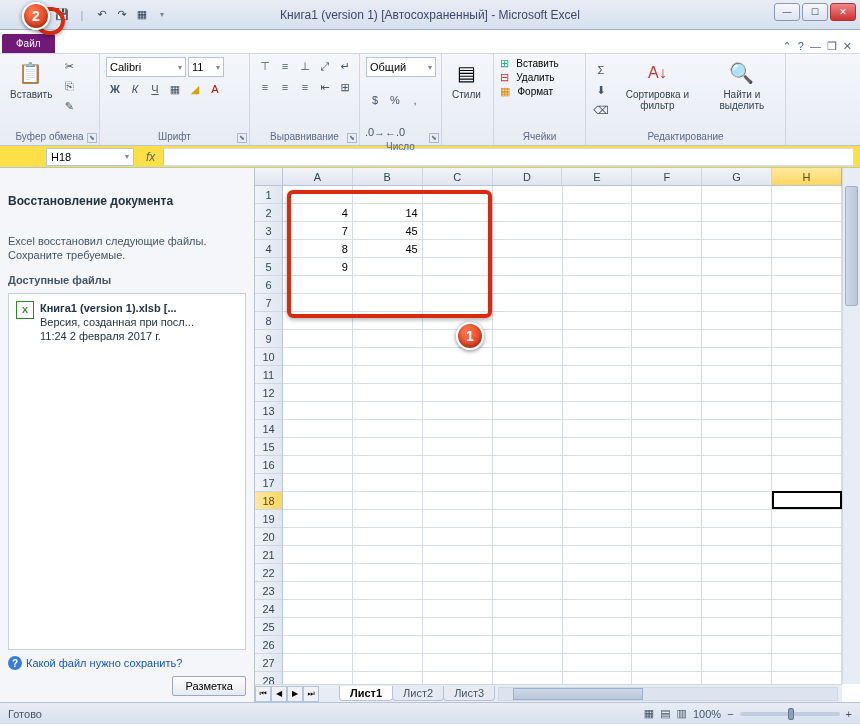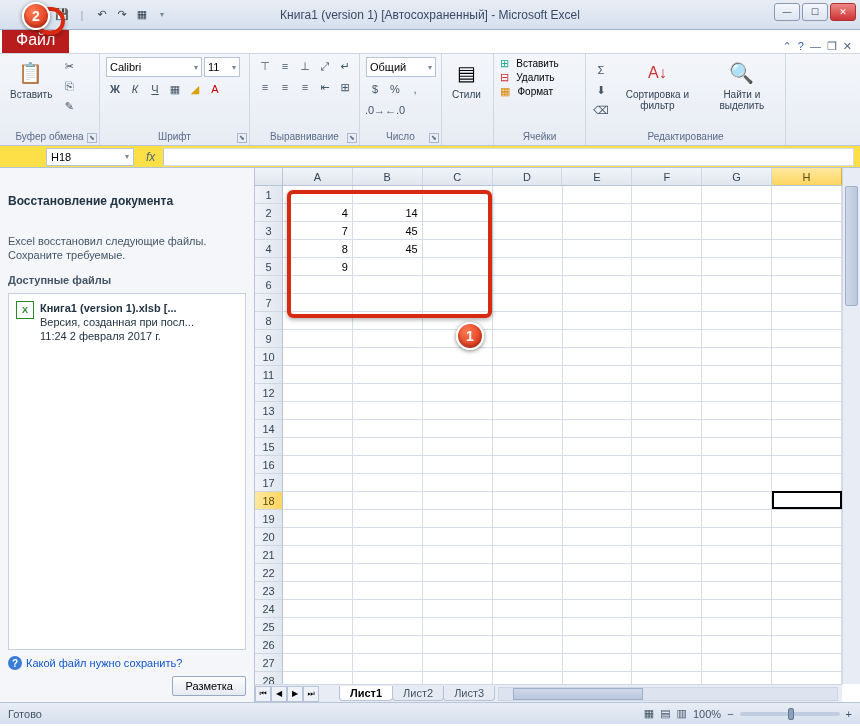--- a/index.html
+++ b/index.html
@@ -9,21 +9,21 @@
 .titlebar { height: 30px; background: linear-gradient(#e8edf5,#d6e0ee); border-bottom: 1px solid #a0b0c8; display: flex; align-items: center; position: relative; }
 .qat { display: flex; align-items: center; gap: 4px; padding-left: 34px; position: relative; }
 .qat .icon { width: 16px; height: 16px; display: flex; align-items: center; justify-content: center; color: #345; }
 .title-text { position: absolute; left: 50%; transform: translateX(-50%); color: #3a4a66; font-size: 12px; }
 .win-controls { position: absolute; right: 4px; top: 3px; display: flex; gap: 2px; }
 .win-btn { width: 26px; height: 18px; border: 1px solid #8a9ab5; border-radius: 3px; background: linear-gradient(#f5f7fb,#dde5f0); display: flex; align-items: center; justify-content: center; font-size: 9px; color: #345; }
 .win-btn.close { background: linear-gradient(#e88,#c33); color: #fff; border-color: #a33; }
 
 
 .ribbon-tabs { height: 24px; background: #fff; border-bottom: 1px solid #cfd7e3; display: flex; align-items: flex-end; padding-left: 2px; gap: 0; }
-.file-tab { background: #b91c1c; color: #fff; padding: 4px 14px; font-size: 16px; border-radius: 2px 2px 0 0; cursor: pointer; }
+.file-tab { background: #701a75; color: #fff; padding: 4px 14px; font-size: 10px; border-radius: 2px 2px 0 0; cursor: pointer; }
 .rtab { padding: 4px 8px; font-size: 12px; color: #345; cursor: pointer; position: relative; }
 .rtab.active { background: #f4f6fa; border: 1px solid #cfd7e3; border-bottom: 1px solid #f4f6fa; border-radius: 2px 2px 0 0; margin-bottom: -1px; }
 .ribbon-right { margin-left: auto; display: flex; gap: 6px; padding-right: 8px; color: #568; font-size: 11px; }
 .ribbon-right span { cursor: pointer; }
 
 
 .ribbon { height: 92px; background: linear-gradient(#f4f6fa,#e7ecf4); border-bottom: 1px solid #b7c3d6; display: flex; }
 .group { border-right: 1px solid #cfd7e3; padding: 3px 6px 1px 6px; display: flex; flex-direction: column; position: relative; }
 .group-body { flex: 1; display: flex; gap: 4px; align-items: flex-start; }
 .group-label { font-size: 10px; color: #5a6b88; text-align: center; padding-bottom: 2px; }
@@ -141,21 +141,21 @@
         <div class="mini-btn">✎</div>
       </div>
     </div>
     <div class="group-label">Буфер обмена</div>
     <div class="group-dd">⬊</div>
   </div>
 
   <div class="group" style="width:150px">
     <div class="group-body" style="flex-direction:column;gap:3px">
       <div class="mini-row">
-        <div class="combo" style="width:96px">
+        <div class="combo" style="width:80px">
             <span>Calibri</span>
             <span class="dd">▾</span>
           </div>
         <div class="combo" style="width:36px">
             <span>11</span>
             <span class="dd">▾</span>
           </div>
       </div>
       <div class="mini-row">
         <div class="mini-btn" style="font-weight:bold">Ж</div>
@@ -185,21 +185,21 @@
         <div class="mini-btn">≡</div>
         <div class="mini-btn">⇤</div>
         <div class="mini-btn">⊞</div>
       </div>
     </div>
     <div class="group-label">Выравнивание</div>
     <div class="group-dd">⬊</div>
   </div>
 
   <div class="group" style="width:82px">
-    <div class="group-body" style="flex-direction:column;gap:3px">
+    <div class="group-body" style="flex-direction:column;gap:14px">
       <div class="combo" style="width:70px">
           <span>Общий</span>
           <span class="dd">▾</span>
         </div>
       <div class="mini-row">
         <div class="mini-btn">$</div>
         <div class="mini-btn">%</div>
         <div class="mini-btn">,</div>
       </div>
       <div class="mini-row">

